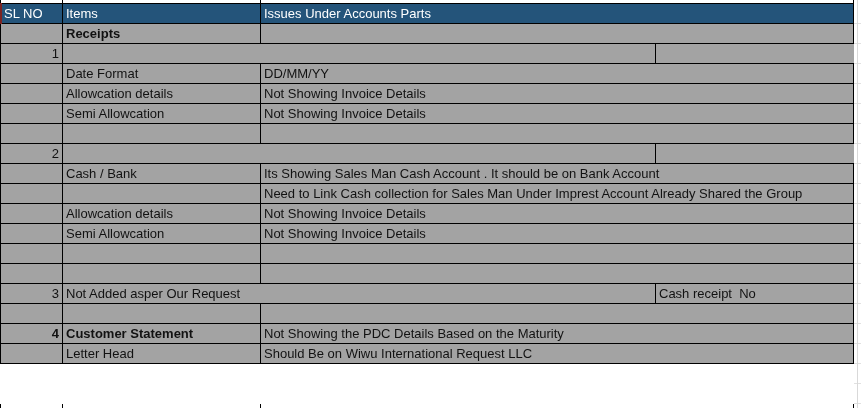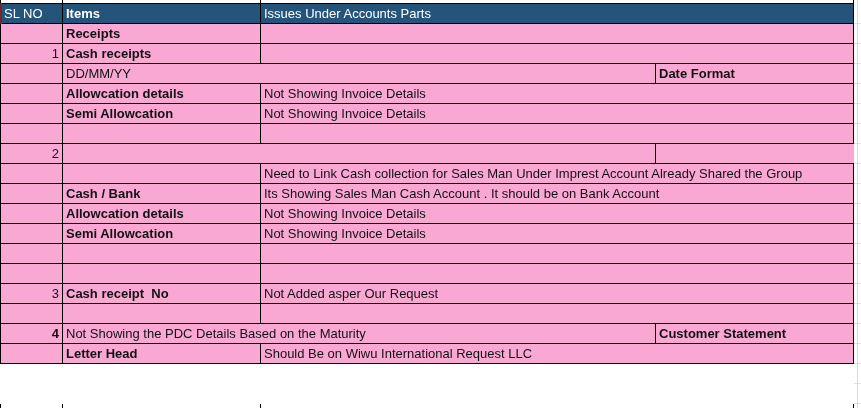--- a/index.html
+++ b/index.html
@@ -21,39 +21,39 @@
     overflow:hidden;
   }
   .table-wrap{
     position:absolute;left:0;top:3px;width:854px;
     border-left:1px solid var(--grid);
     box-sizing:border-box;
   }
   .row{
     display:flex;height:20px;box-sizing:border-box;
     border-bottom:1px solid var(--grid);
-    background:#f9a8d4;
+    background:#a3a3a3;
   }
   .row.header{
     height:21px;
     border-top:1px solid var(--grid);
     background:var(--header-bg);
     color:var(--header-text);
   }
   .cell{
     box-sizing:border-box;height:100%;
     display:flex;align-items:center;
     border-right:1px solid var(--grid);
     padding:0 3px;
     white-space:pre;
     overflow:visible;
     line-height:1;
   }
   .col-sl{width:62px;justify-content:flex-end;text-align:right;}
-  .col-item{width:198px;font-weight:bold;}
+  .col-item{width:198px;}
   .col-issue{width:593px;}
   .bold{font-weight:bold;}
   
   .tick{position:absolute;width:1px;background:var(--grid);}
   .tick.t-top{top:0;height:3px;}
   .tick.t-bottom{top:404px;height:4px;}
   .tick.x-a{left:0;}
   .tick.x-b{left:62px;}
   .tick.x-c{left:260px;}
   .tick.x-r{left:853px;}
@@ -92,28 +92,27 @@
     </div>
     <div id="rows-container">
   <div class="row">
     <div class="cell col-sl"></div>
     <div class="cell col-item bold">Receipts</div>
     <div class="cell col-issue"></div>
   </div>
 
   <div class="row">
     <div class="cell col-sl">1</div>
-    <div class="cell col-item">Cash receipts</div>
-    <div class="cell col-issue"></div>
-  </div>
-
-  <div class="row">
-    <div class="cell col-sl"></div>
+    <div class="cell col-issue"></div>
+  </div>
+
+  <div class="row">
+    <div class="cell col-sl"></div>
+    <div class="cell col-item">Date Format</div>
     <div class="cell col-issue">DD/MM/YY</div>
-    <div class="cell col-item">Date Format</div>
   </div>
 
   <div class="row">
     <div class="cell col-sl"></div>
     <div class="cell col-item">Allowcation details</div>
     <div class="cell col-issue">Not Showing Invoice Details</div>
   </div>
 
   <div class="row">
     <div class="cell col-sl"></div>
@@ -123,34 +122,34 @@
 
   <div class="row">
     <div class="cell col-sl"></div>
     <div class="cell col-item"></div>
     <div class="cell col-issue"></div>
   </div>
 
   <div class="row">
     <div class="cell col-sl">2</div>
     <div class="cell col-issue"></div>
-  </div>
-
-  <div class="row">
-    <div class="cell col-sl"></div>
-    <div class="cell col-item"></div>
-    <div class="cell col-issue">Need to Link Cash collection for Sales Man Under Imprest Account Already Shared the Group</div>
   </div>
 
   <div class="row">
     <div class="cell col-sl"></div>
     <div class="cell col-item">Cash / Bank</div>
     <div class="cell col-issue">Its Showing Sales Man Cash Account . It should be on Bank Account</div>
   </div>
 
+  <div class="row">
+    <div class="cell col-sl"></div>
+    <div class="cell col-item"></div>
+    <div class="cell col-issue">Need to Link Cash collection for Sales Man Under Imprest Account Already Shared the Group</div>
+  </div>
+
 
   <div class="row">
     <div class="cell col-sl"></div>
     <div class="cell col-item">Allowcation details</div>
     <div class="cell col-issue">Not Showing Invoice Details</div>
   </div>
 
   <div class="row">
     <div class="cell col-sl"></div>
     <div class="cell col-item">Semi Allowcation</div>
@@ -164,35 +163,35 @@
   </div>
 
   <div class="row">
     <div class="cell col-sl"></div>
     <div class="cell col-item"></div>
     <div class="cell col-issue"></div>
   </div>
 
   <div class="row">
     <div class="cell col-sl">3</div>
+    <div class="cell col-issue">Not Added asper Our Request</div>
     <div class="cell col-item">Cash receipt  No</div>
-    <div class="cell col-issue">Not Added asper Our Request</div>
   </div>
 
 
   <div class="row">
     <div class="cell col-sl"></div>
     <div class="cell col-item"></div>
     <div class="cell col-issue"></div>
   </div>
 
   <div class="row">
     <div class="cell col-sl bold">4</div>
+    <div class="cell col-item bold">Customer Statement</div>
     <div class="cell col-issue">Not Showing the PDC Details Based on the Maturity</div>
-    <div class="cell col-item bold">Customer Statement</div>
   </div>
 
   <div class="row">
     <div class="cell col-sl"></div>
     <div class="cell col-item">Letter Head</div>
     <div class="cell col-issue">Should Be on Wiwu International Request LLC</div>
   </div>
 </div>
   </div>
 

